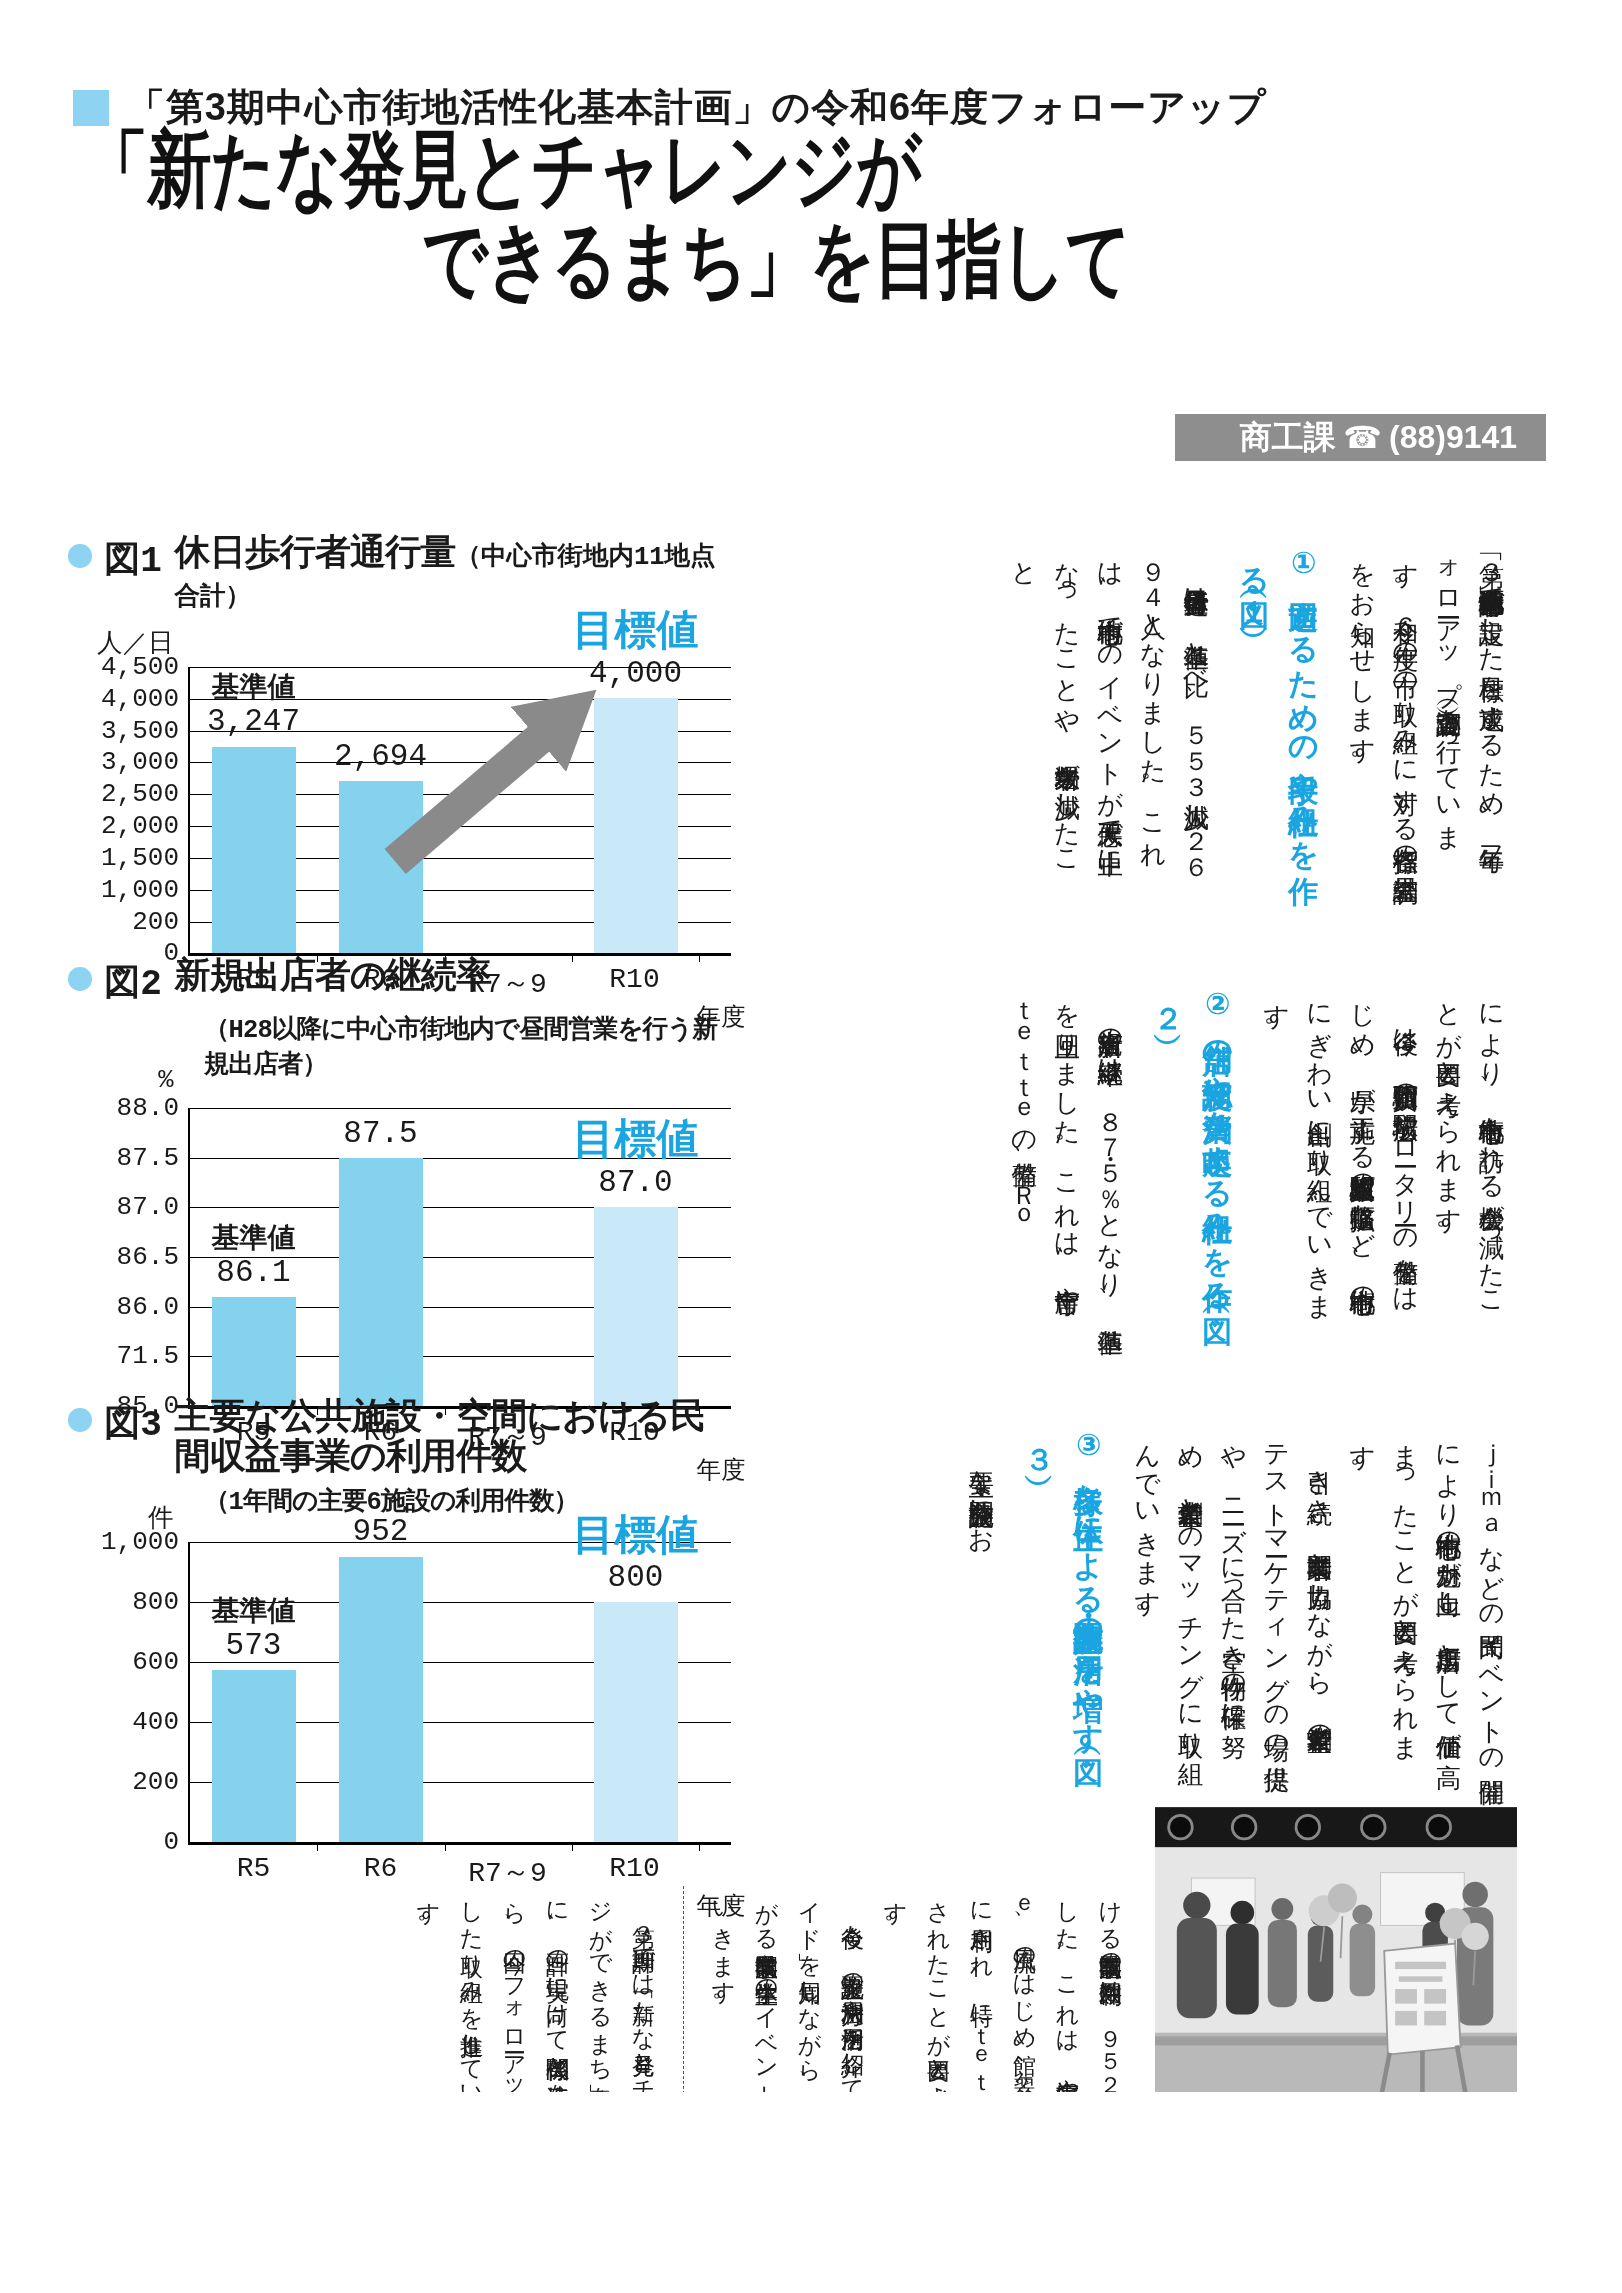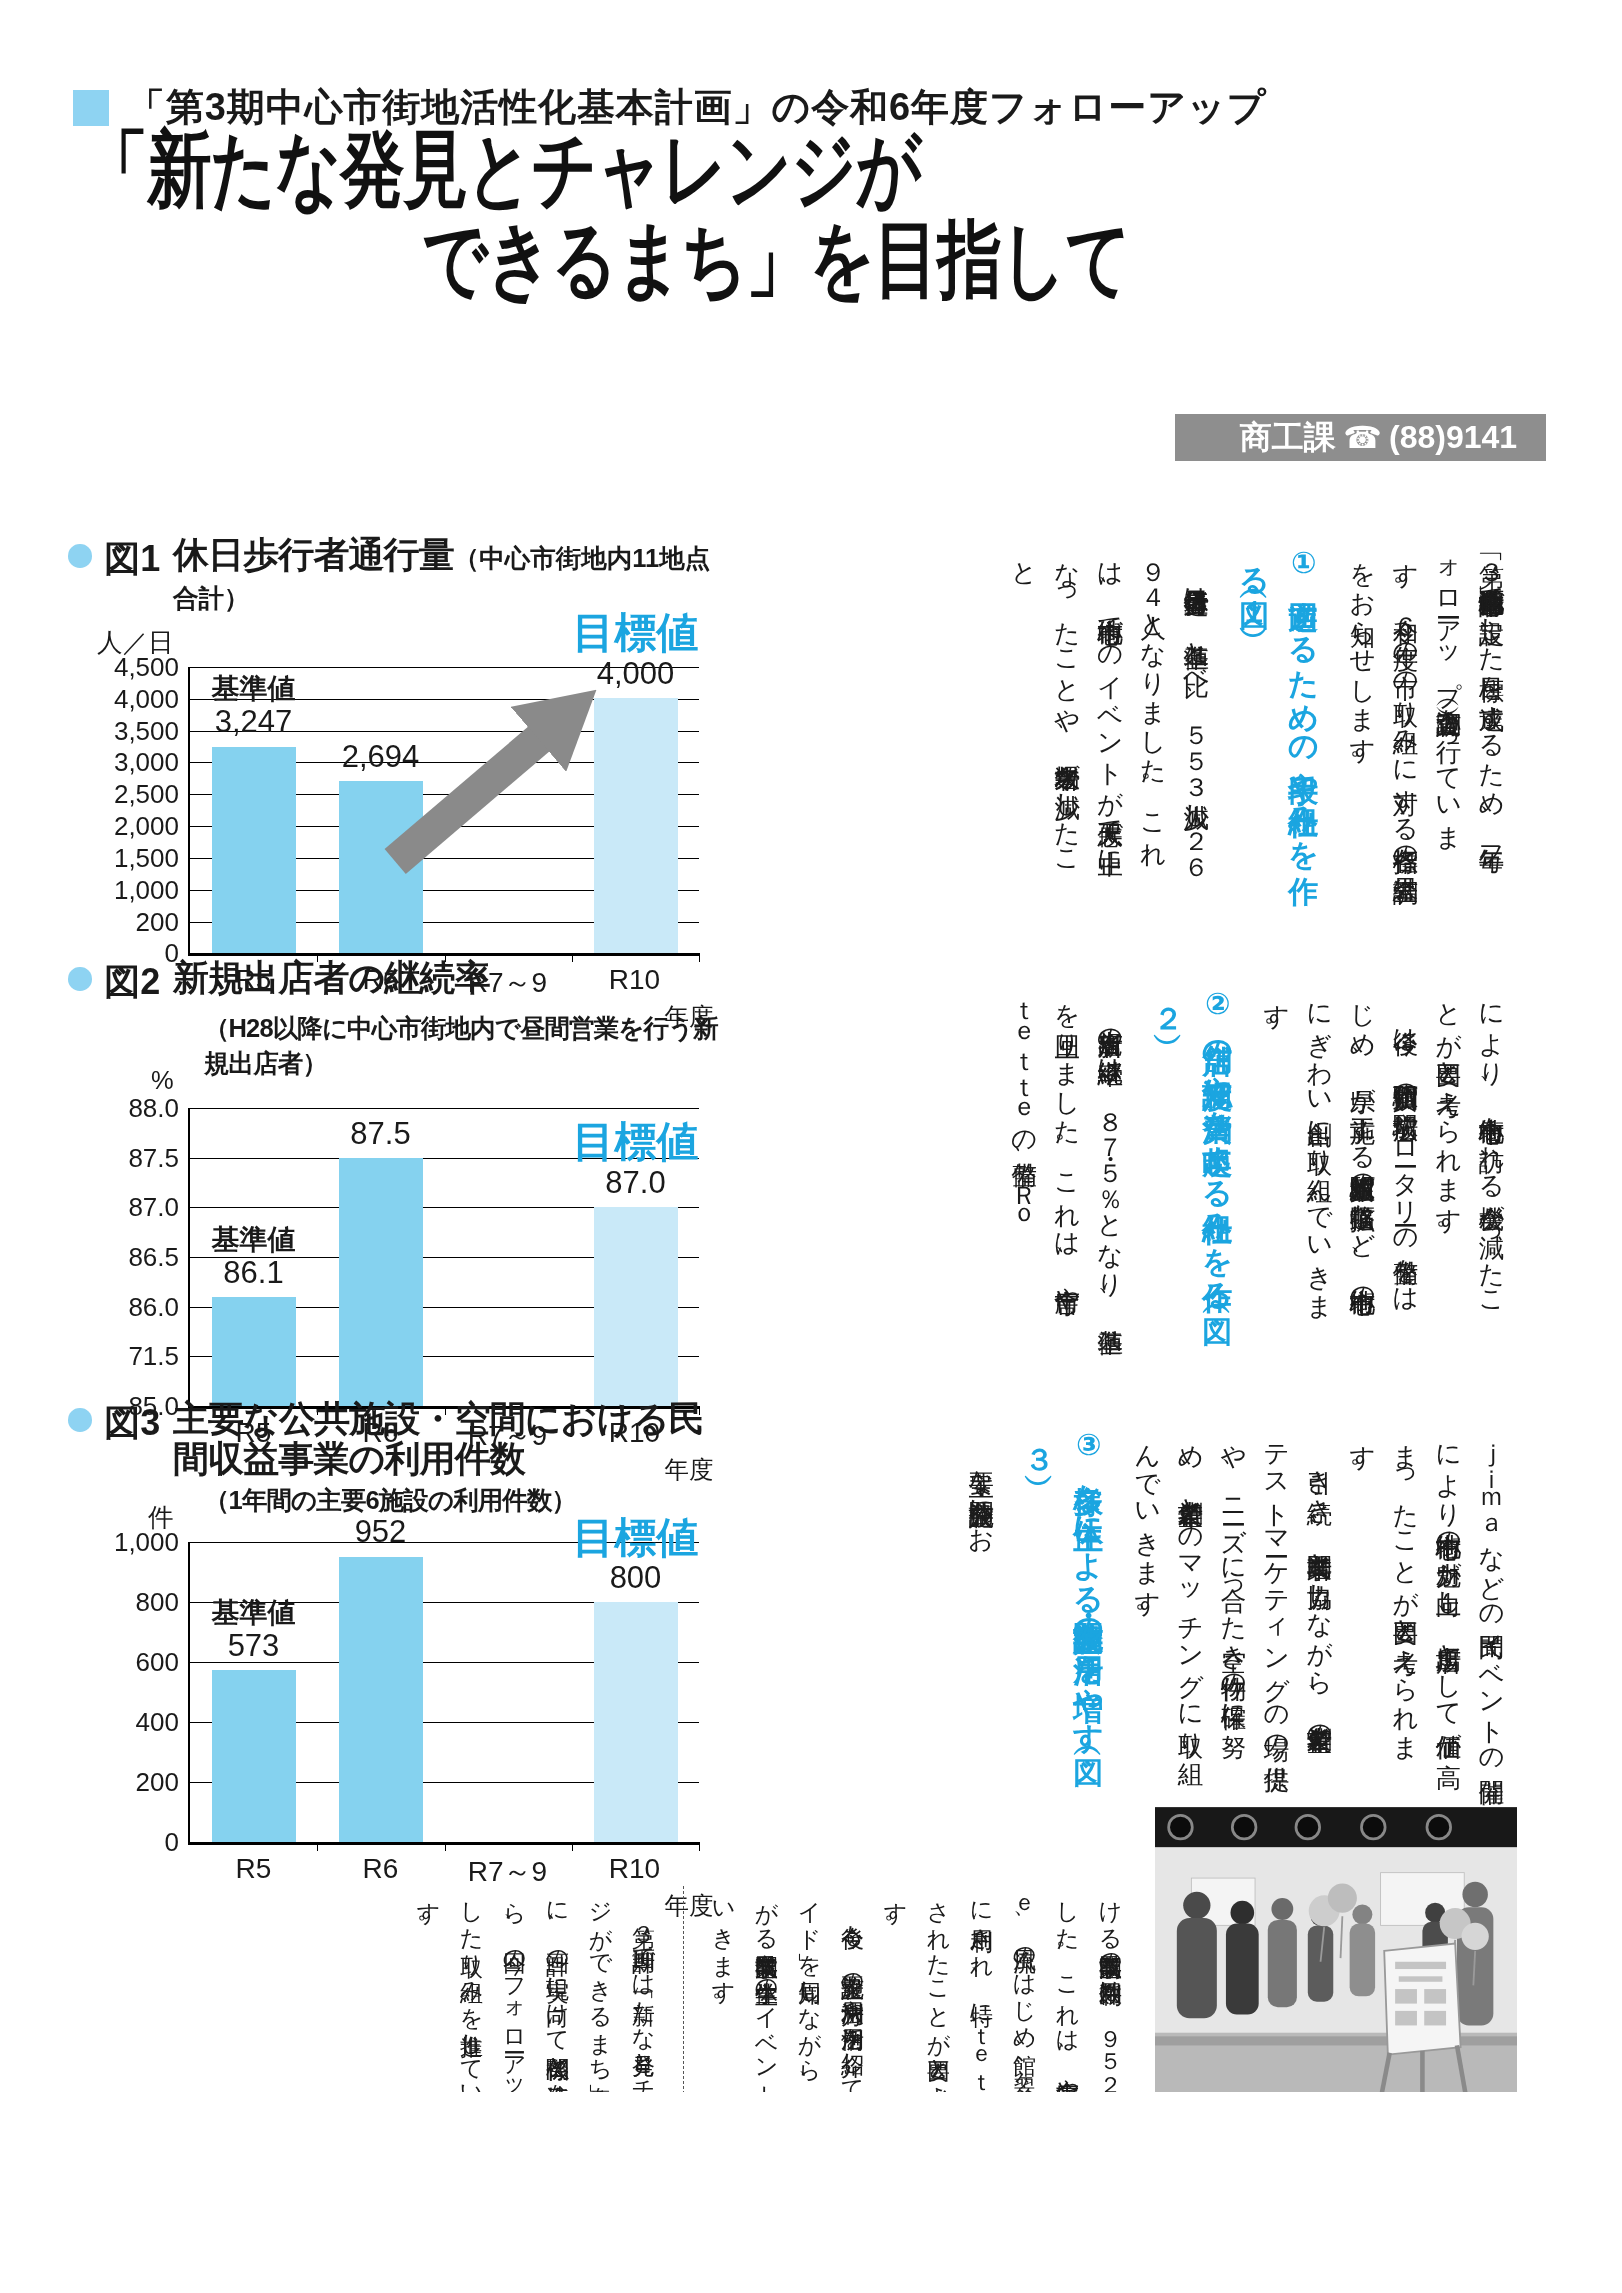--- a/index.html
+++ b/index.html
@@ -17,31 +17,31 @@
   .page-title{position:absolute;left:84px;top:124px;font-weight:900;font-size:84px;line-height:90px;color:#111;}
   .title-line{transform:scaleX(0.77);transform-origin:left top;white-space:nowrap;letter-spacing:-1.8px;}
   .title-line2{margin-left:338px;}
   .badge{position:absolute;left:1175px;top:414px;width:335px;height:47px;background:var(--badge);
          color:#fff;display:flex;align-items:center;justify-content:center;gap:7.3px;
          font-size:32px;font-weight:bold;padding-left:36px;}
   .badge .ph{font-size:31px;}
 
   
   .charts-col{position:absolute;left:68px;top:535px;width:651px;}
-  .chart{position:absolute;left:0;width:651px;}
+  .chart{position:absolute;left:0;width:651px;font-family:Liberation Mono, monospace;}
   #chart0{top:0;} #chart1{top:423px;} #chart2{top:864px;}
   .c-titlerow{display:flex;align-items:flex-start;gap:12.7px;font-weight:900;}
   .c-dot{width:23.6px;height:23.6px;border-radius:50%;background:var(--lightblue);margin-top:9px;flex:none;}
   .c-fig{font-size:36px;flex:none;}
   .c-title{font-size:36px;line-height:1.12;letter-spacing:-0.9px;}
   .c-note{font-size:25.5px;letter-spacing:0;}
   .c-subtitle{font-size:25.5px;font-weight:bold;margin:3.6px 0 0 136px;letter-spacing:-0.9px;}
   .c-wrap{position:relative;margin-left:120px;width:509px;}
   #chart0 .c-wrap{margin-top:51px;} #chart1 .c-wrap{margin-top:27px;} #chart2 .c-wrap{margin-top:23.6px;}
-  .c-plot{position:relative;width:509px;border-left:2.7px solid #000;border-bottom:3.6px solid #000;}
+  .c-plot{position:relative;width:509px;border-left:2.7px solid #000;border-bottom:3.6px solid #000;padding-left:32px;}
   .c-grid{position:absolute;left:0;width:100%;border-top:1.8px solid #000;}
   .c-ylab{position:absolute;right:calc(100% + 11px);transform:translateY(-50%);font-size:26px;white-space:nowrap;}
   .c-unit{position:absolute;right:calc(100% + 16.4px);top:-42px;font-size:25.5px;white-space:nowrap;}
   .c-bar{position:absolute;bottom:0;width:84px;}
   .c-labels{position:absolute;width:145px;text-align:center;line-height:1.1;}
   .c-ann{font-size:28px;font-weight:bold;}
   .c-target{color:var(--accent);font-size:42px;font-weight:900;}
   .c-val{font-size:31px;font-weight:500;}
   .c-tick{position:absolute;top:100%;height:9px;border-left:1.8px solid #000;}
   .c-cats{position:absolute;top:calc(100% + 11px);left:0;width:100%;display:flex;}

